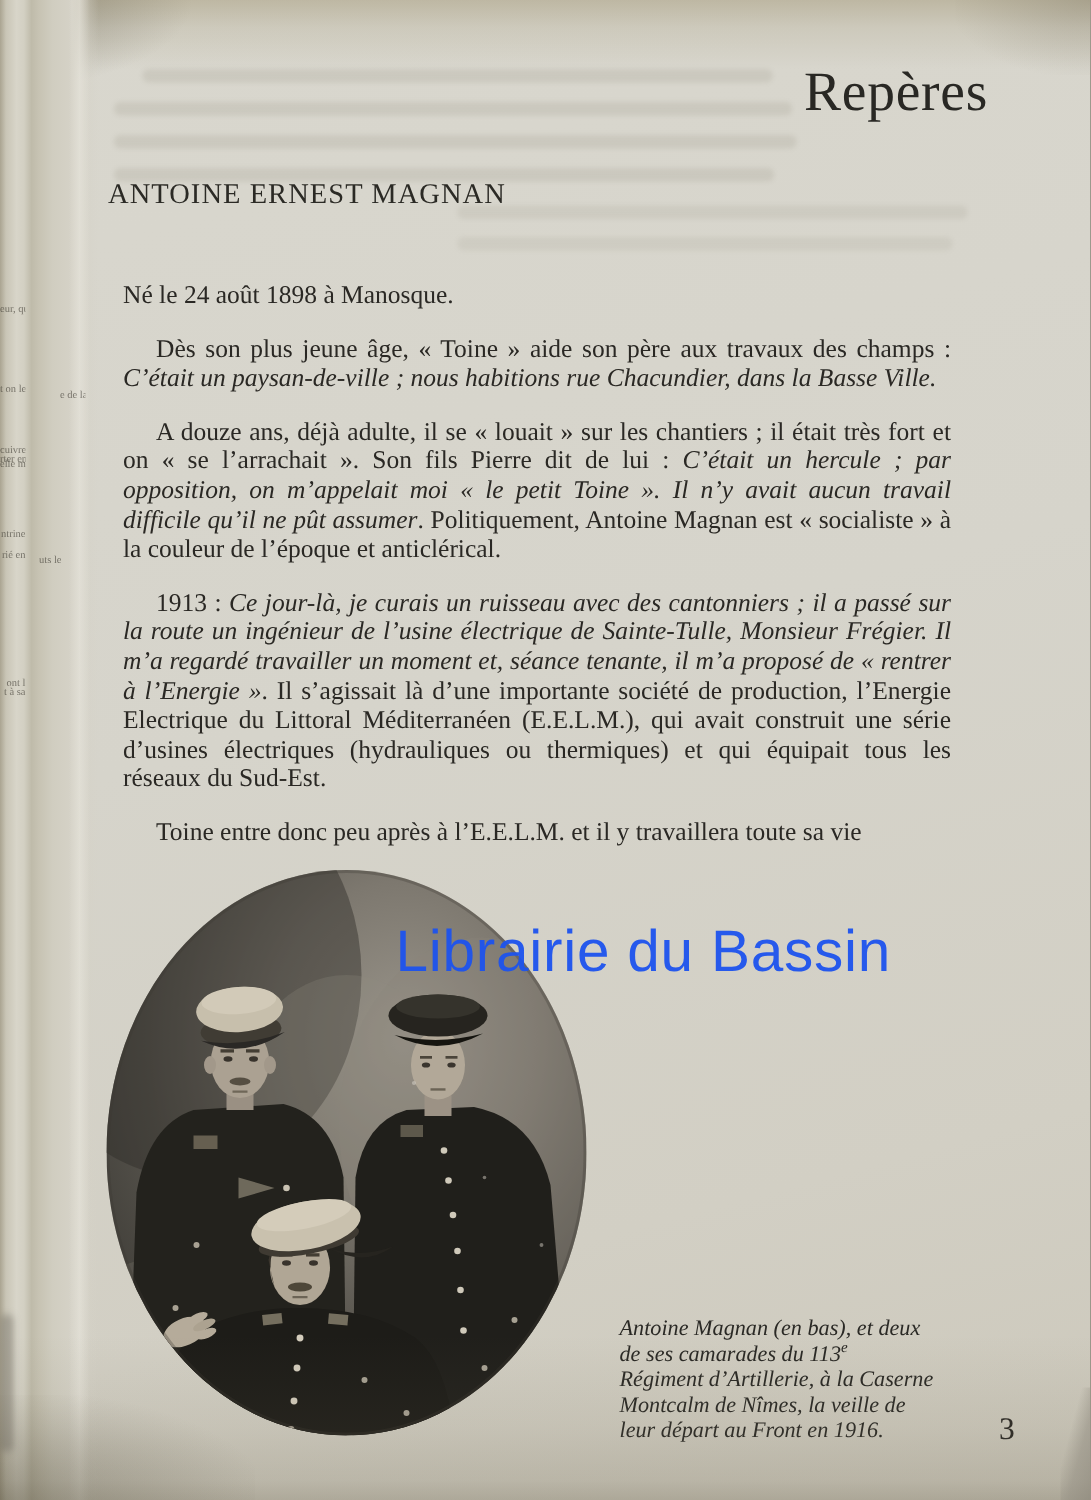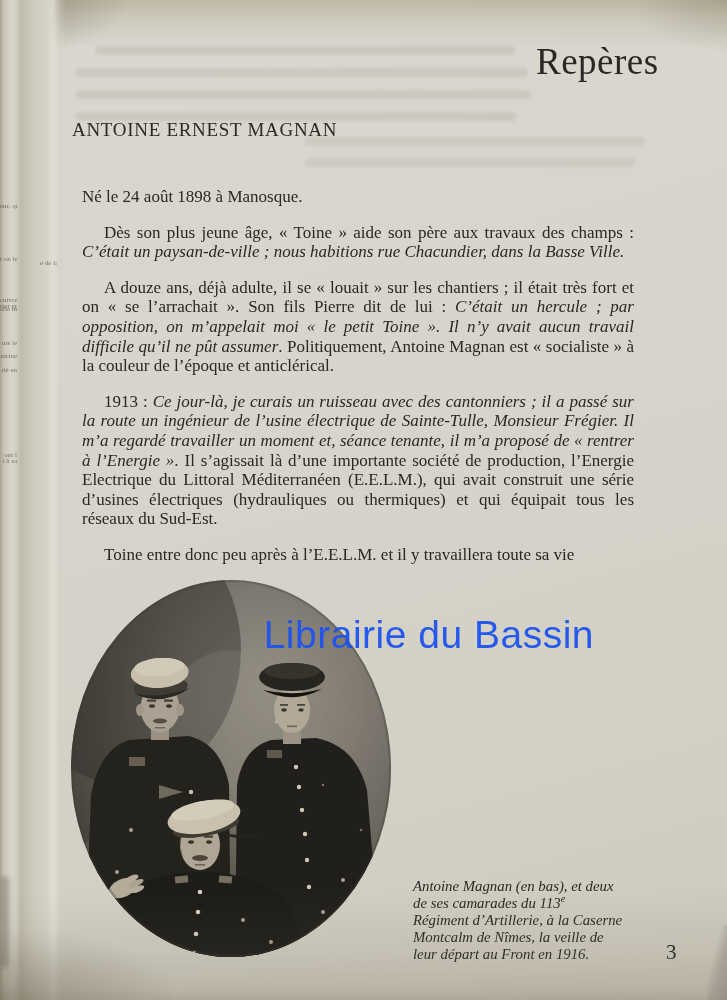--- a/index.html
+++ b/index.html
@@ -80,21 +80,21 @@
   <div class="ghost g6"></div>
 
   <div id="frags">
       <div class="frag" style="top: 203px;">eur, qui</div>
       <div class="frag" style="top: 208px; margin-top: 48px;">t on le</div>
       <div class="frag" style="top: 260px; margin-left: 40px;">e de la</div>
       <div class="frag" style="top: 278px; margin-top: 25px;">rter en</div>
       <div class="frag" style="top: 297px;">cuivre</div>
       <div class="frag" style="top: 306px;">elle m</div>
       <div class="frag" style="top: 333px; margin-top: 20px;">ntrine</div>
-      <div class="frag" style="top: 340px;">uts le</div>
+      <div class="frag" style="top: 370px; padding-left: 24px;">uts le</div>
       <div class="frag" style="top: 367px;">rié en</div>
       <div class="frag" style="top: 432px; margin-top: 26px;">t à sa</div>
       <div class="frag" style="top: 452px;">ont l</div>
     </div>
 
   <div class="title">Repères</div>
   <div class="heading">ANTOINE ERNEST MAGNAN</div>
   <div class="bodytext" id="bodytext">
       <p><span>Né le 24 août 1898 à Manosque.</span></p>
       <p class="ind"><span>Dès son plus jeune âge, « Toine » aide son père aux travaux des champs : </span><span class="it">C’était un paysan-de-ville ; nous habitions rue Chacundier, dans la Basse Ville.</span></p>

